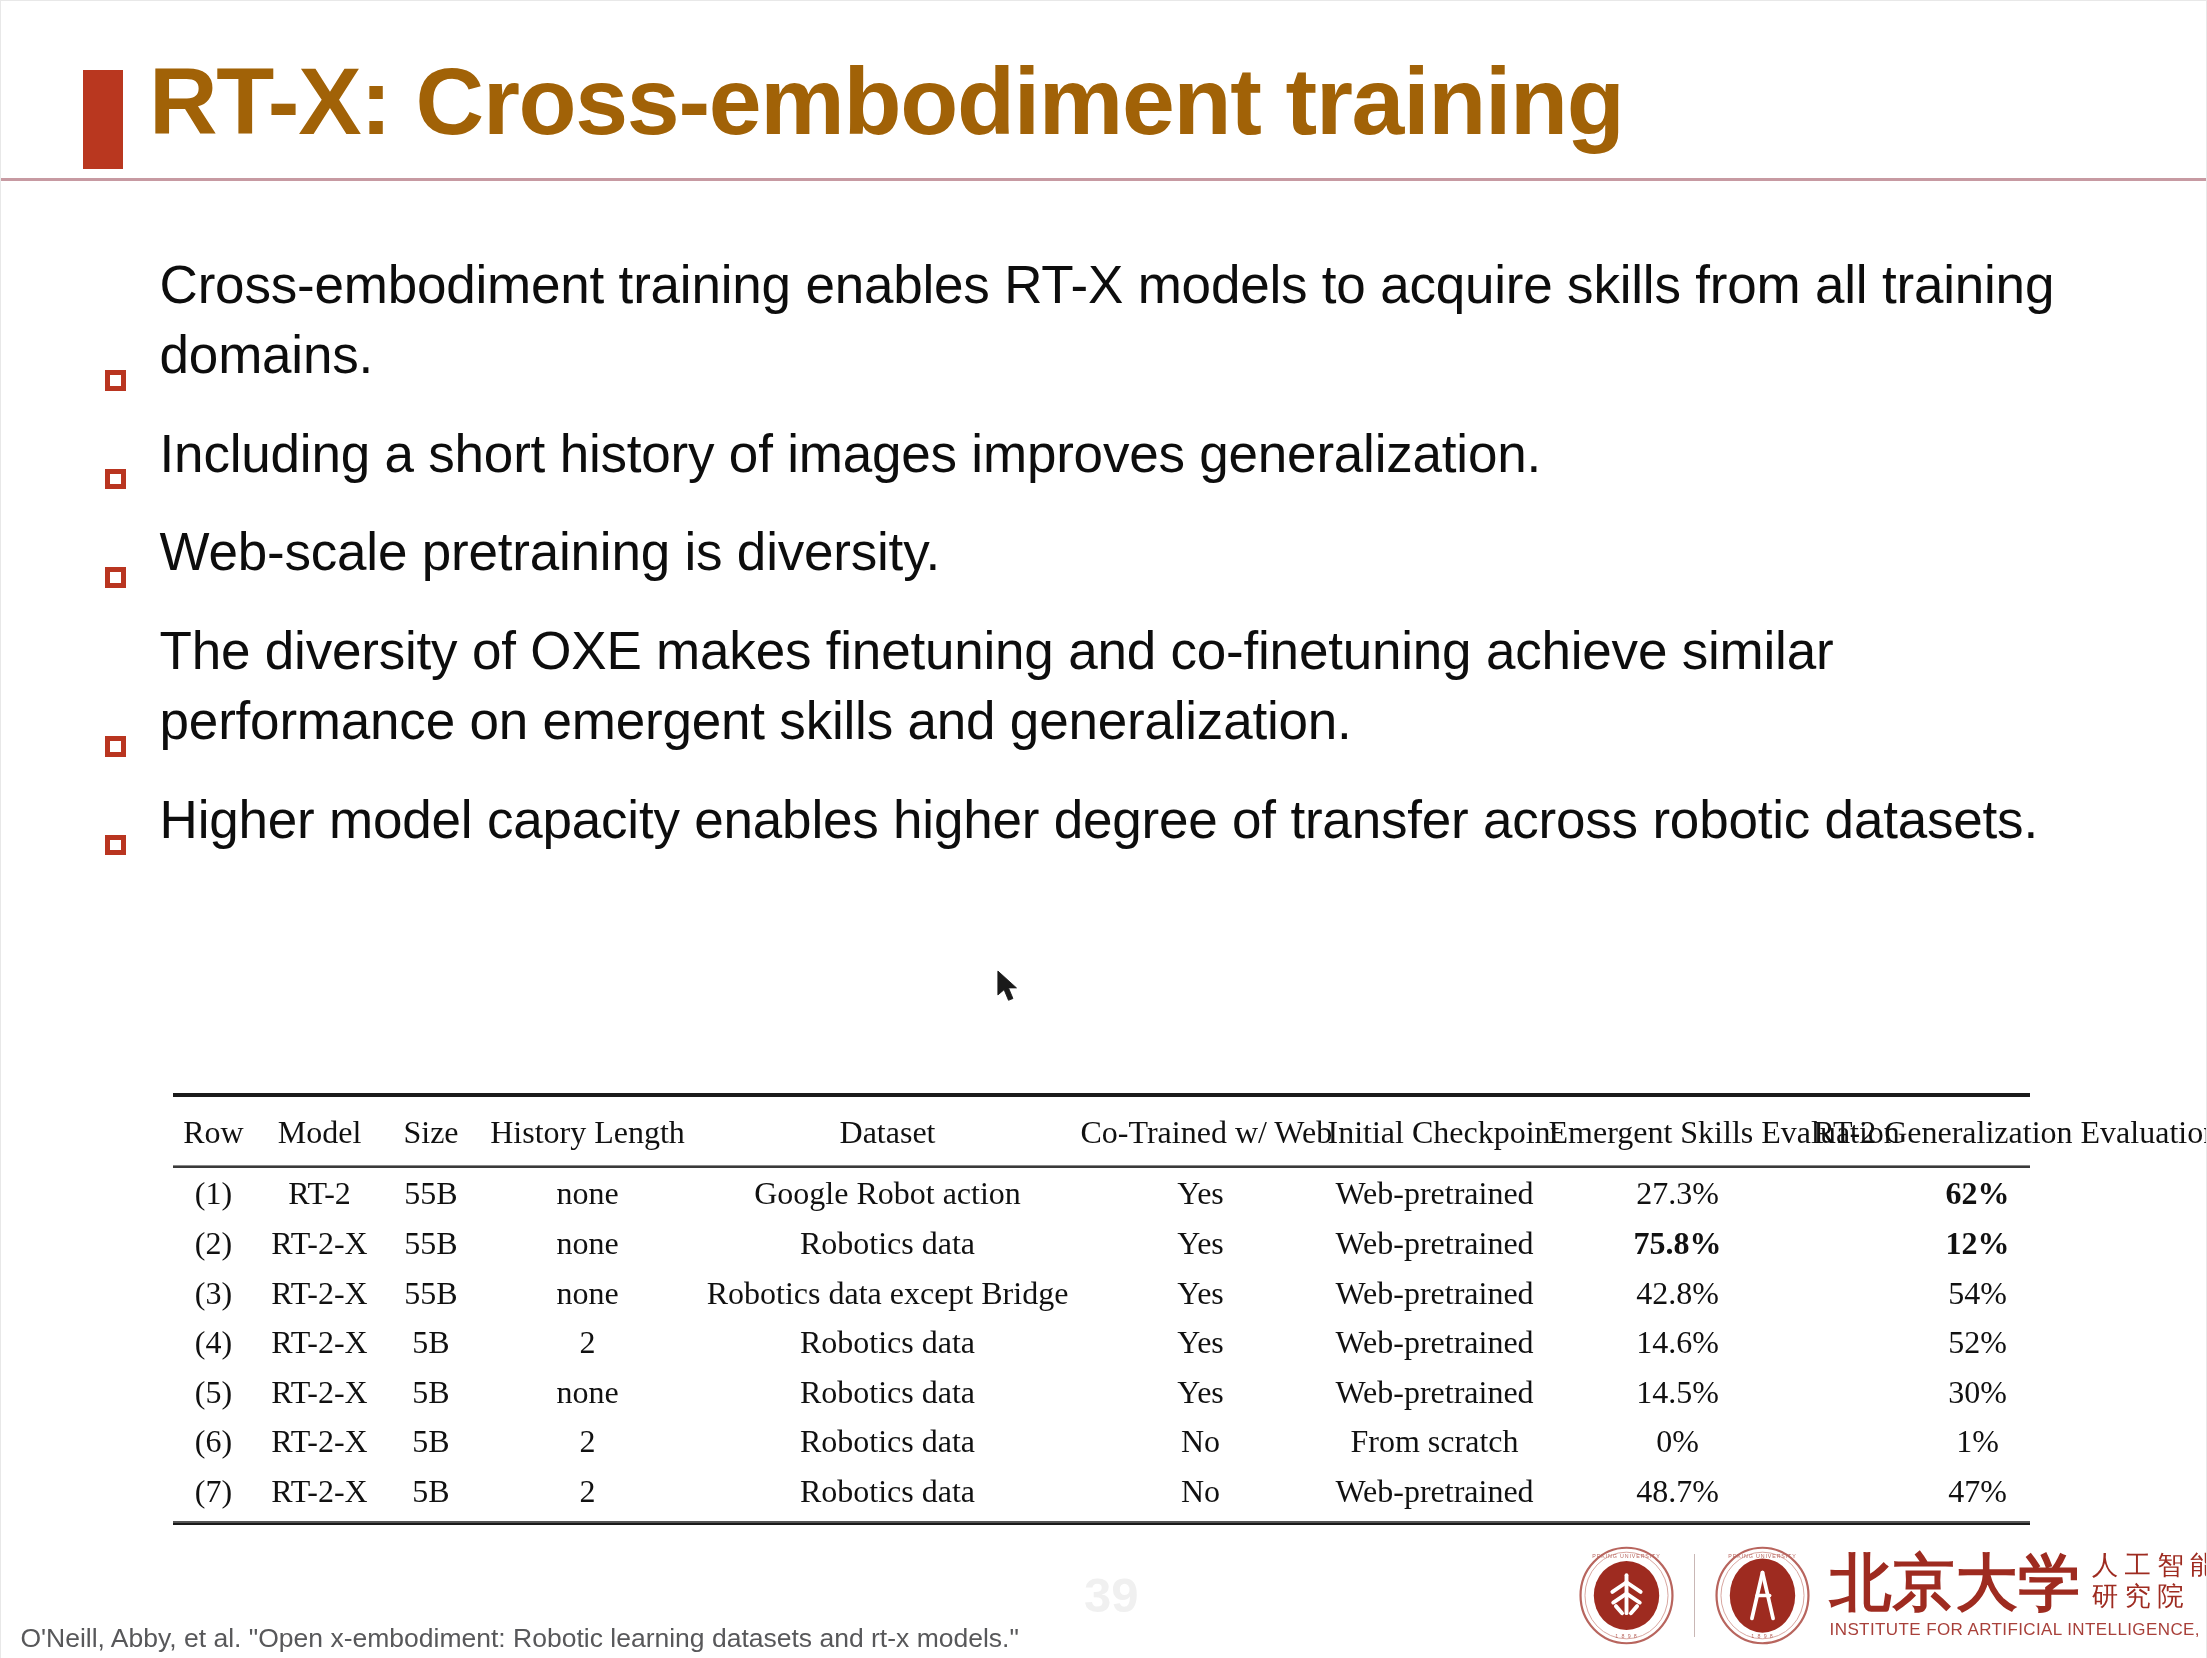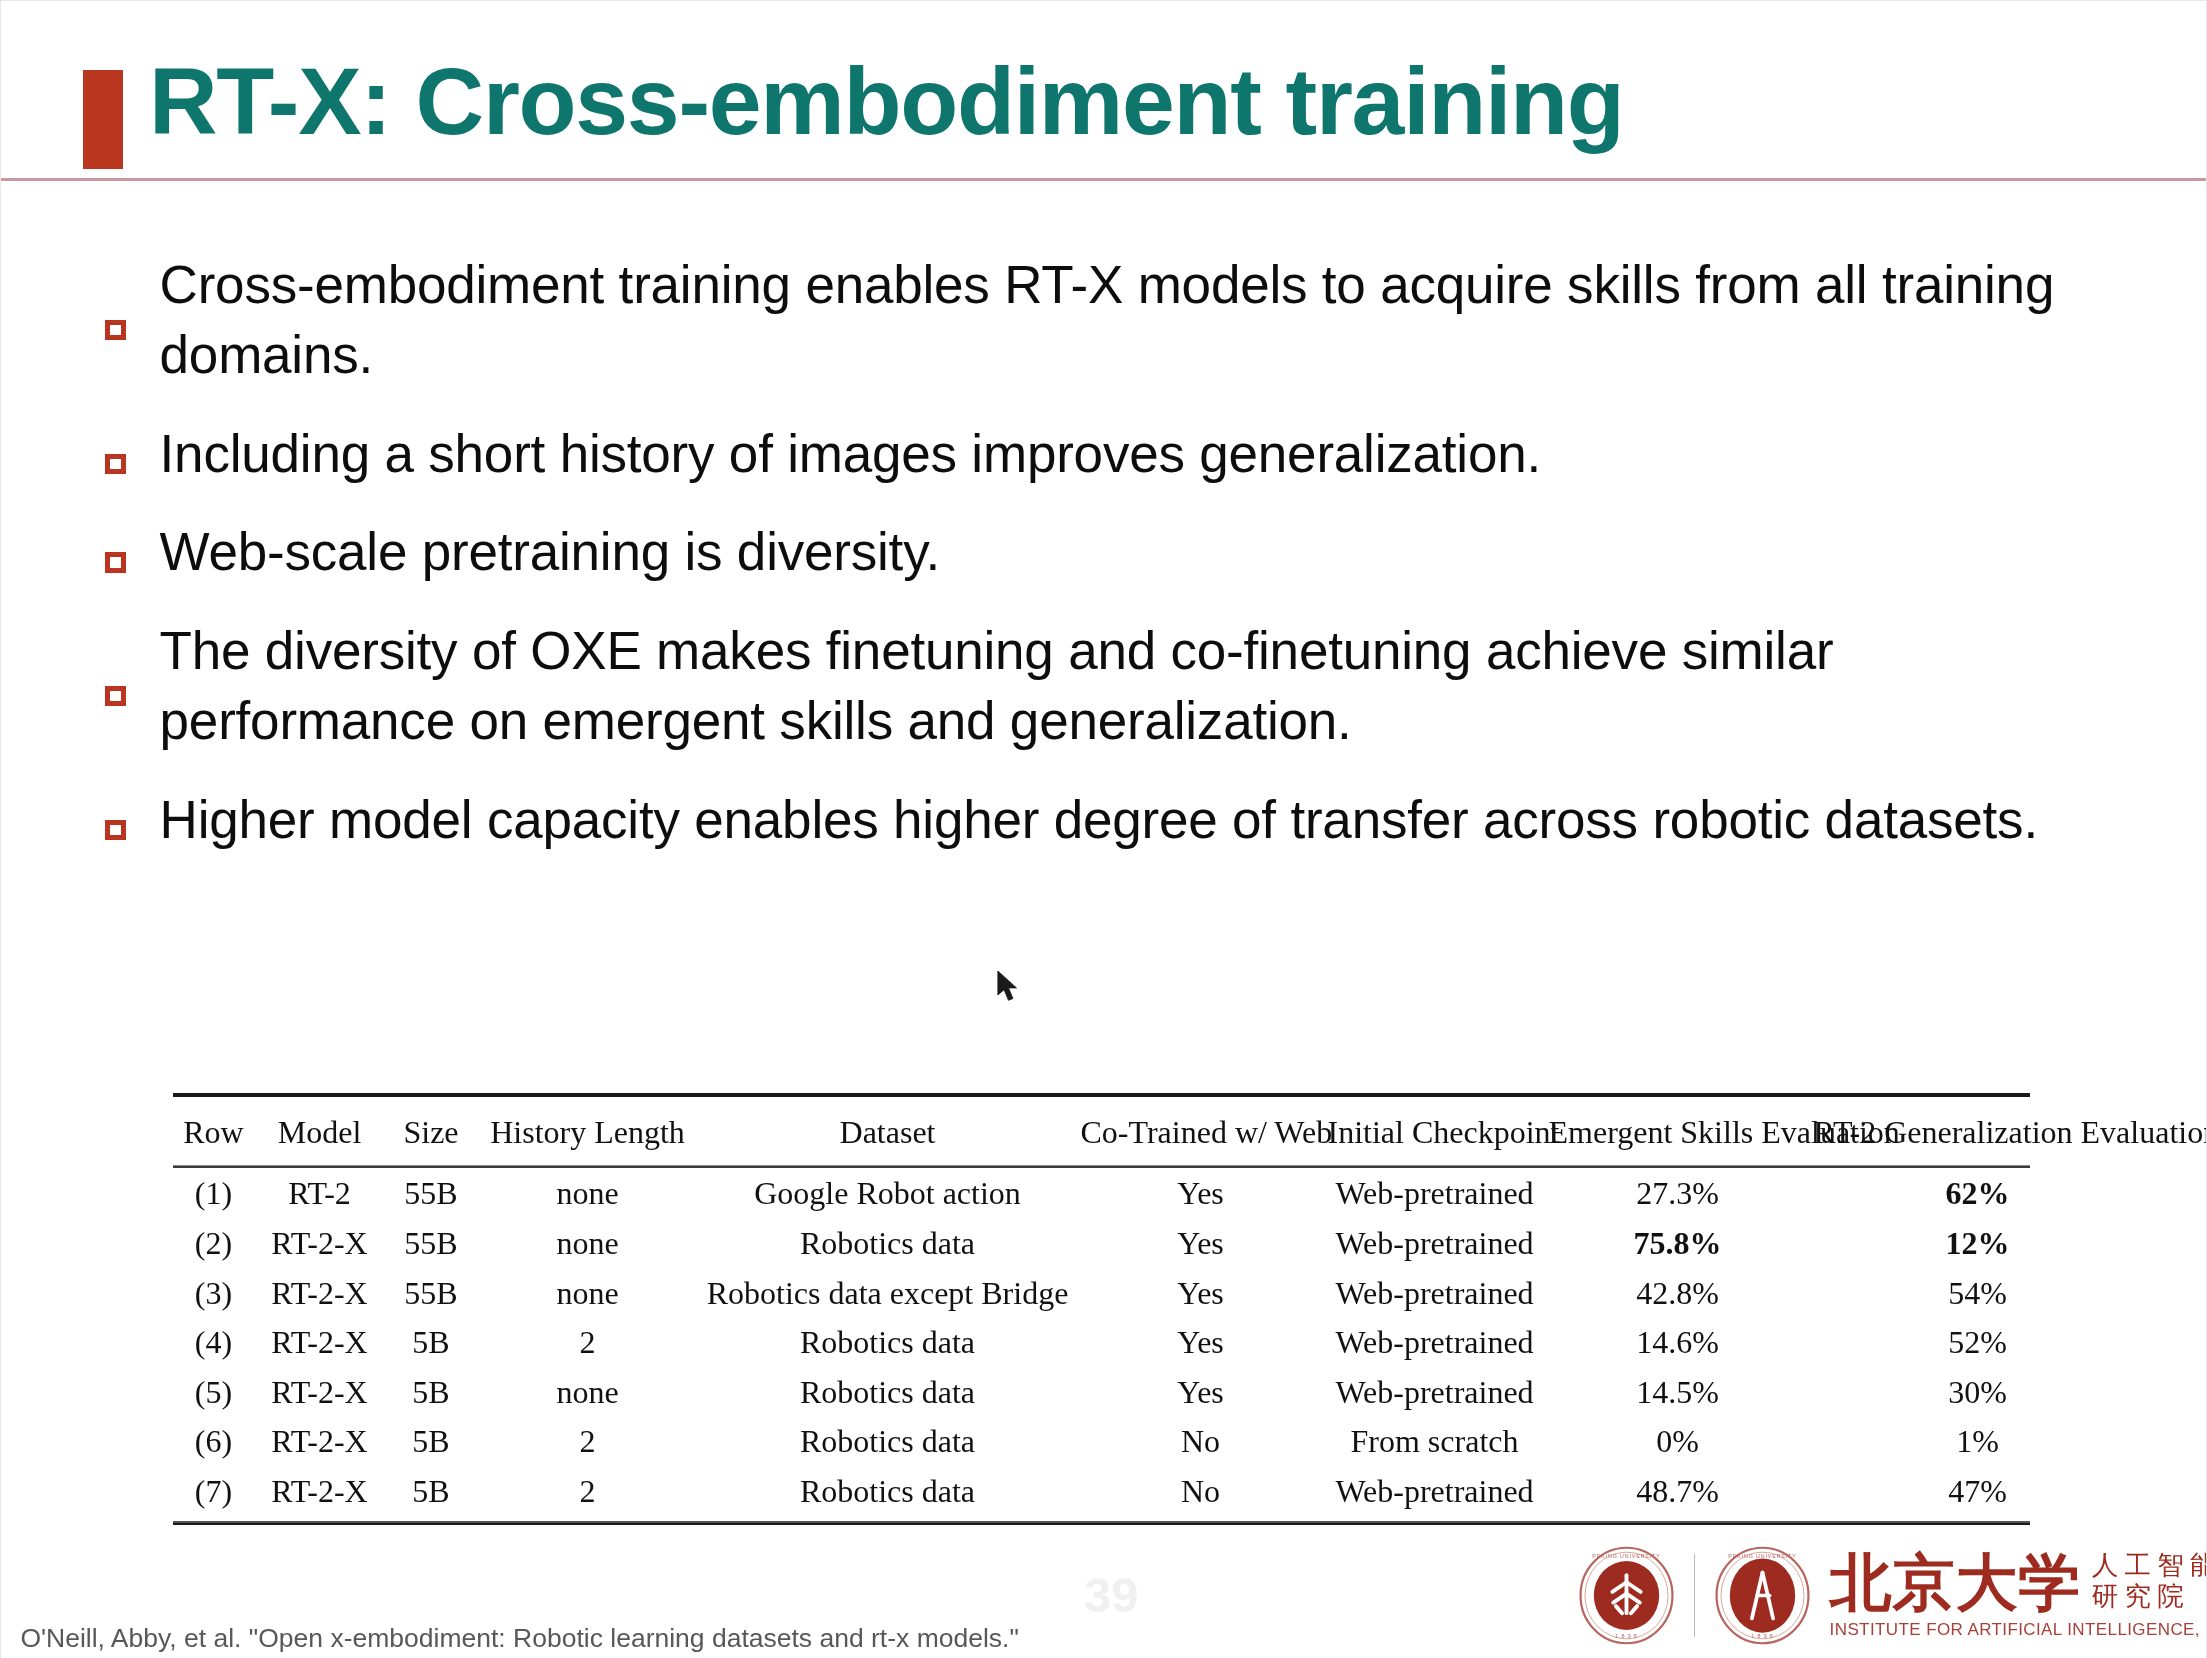--- a/index.html
+++ b/index.html
@@ -32,21 +32,21 @@
   }
   .slide-title {
     position: absolute;
     left: 148px;
     top: 44px;
     font-family: "Liberation Sans", sans-serif;
     font-weight: bold;
     font-size: 95px;
     line-height: 1.18;
     letter-spacing: -1.3px;
-    color: #0f766e;
+    color: #a16207;
     white-space: nowrap;
   }
   .title-rule {
     position: absolute;
     left: 0px;
     top: 177px;
     width: 2207px;
     height: 2.6px;
     background: #c79aa2;
   }
@@ -54,21 +54,21 @@
   
   .bullet-list {
     position: absolute;
     left: 104px;
     top: 249px;
     width: 2047px;
   }
   .bullet-row {
     position: relative;
     display: flex;
-    align-items: center;
+    align-items: flex-end;
     margin-bottom: 28px;
   }
   .bullet-marker {
     flex: 0 0 auto;
     width: 10.6px;
     height: 10.6px;
     border: 5.3px solid #b93520;
     background: #ffffff;
     margin-top: 19.4px;
     margin-right: 34px;

